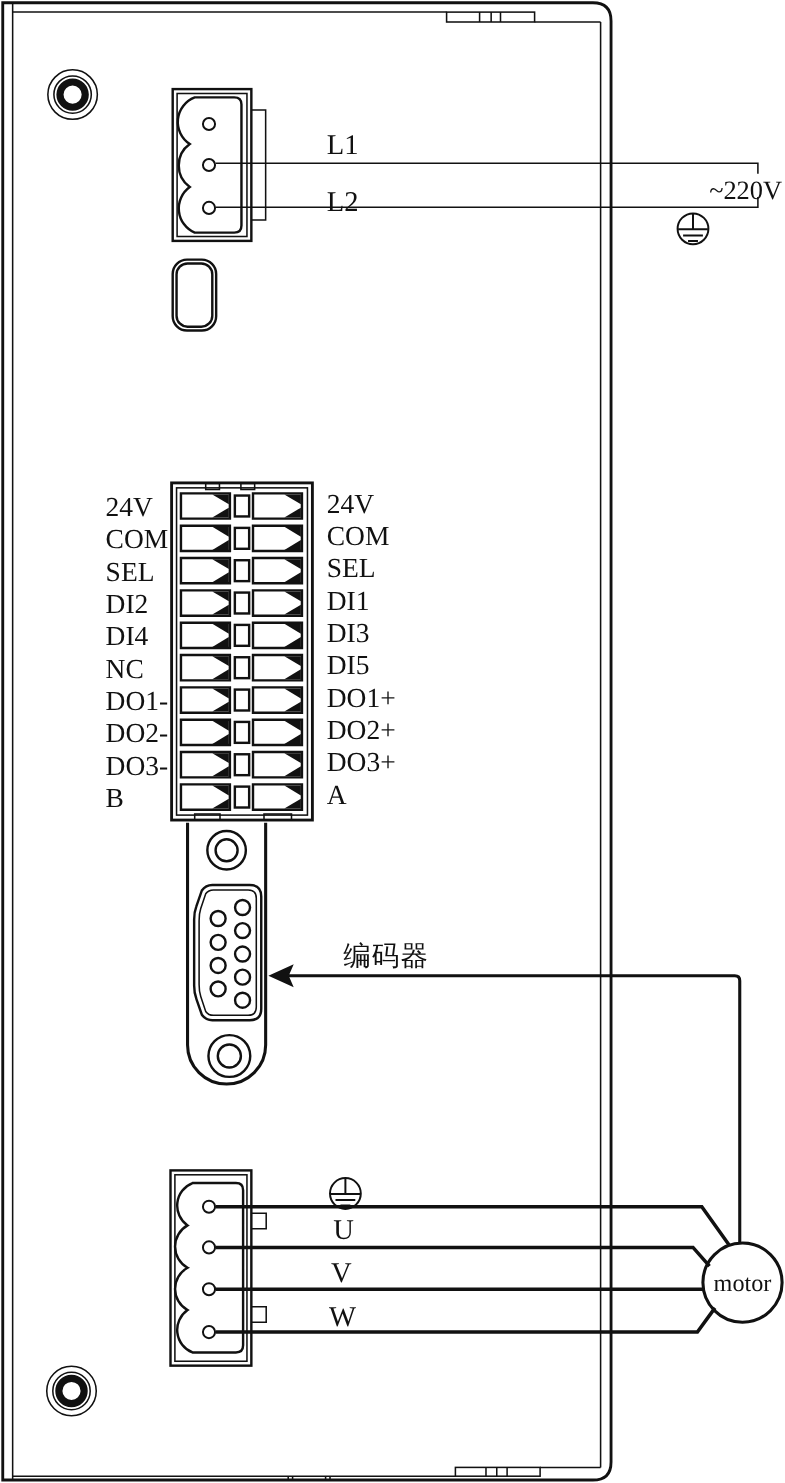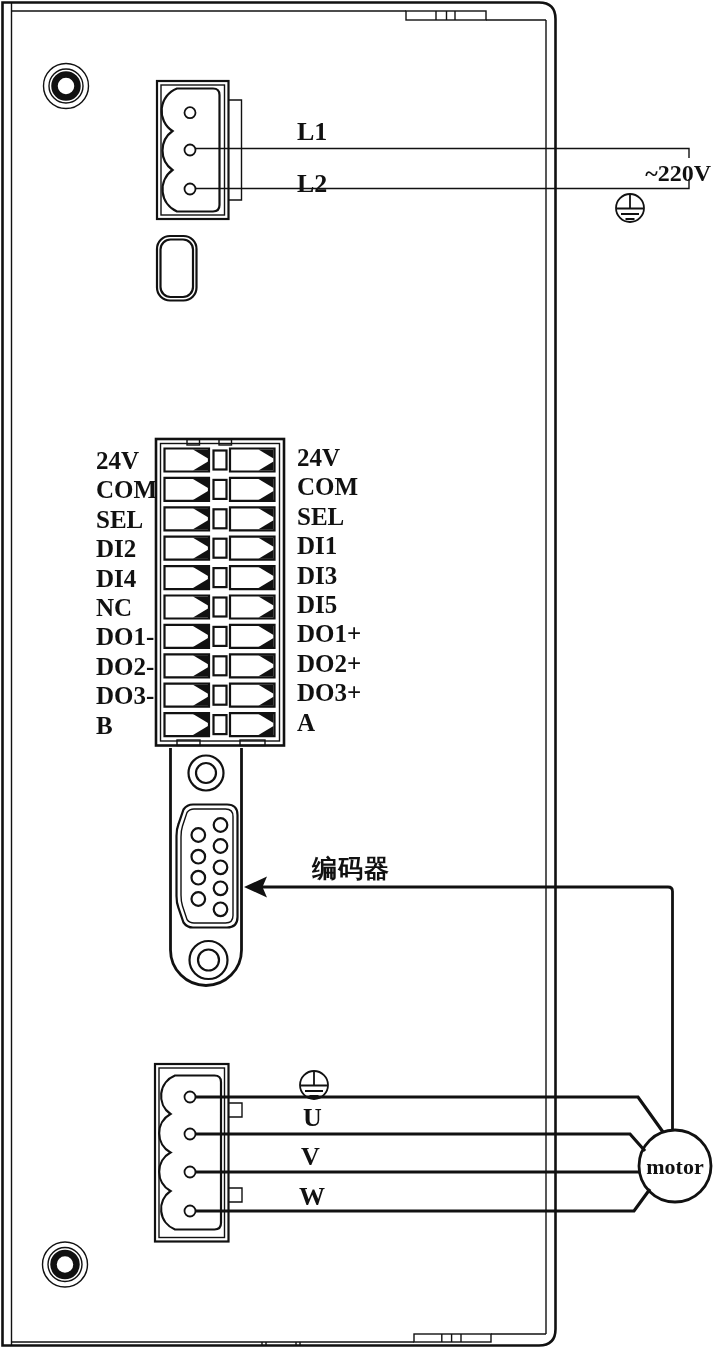--- a/index.html
+++ b/index.html
@@ -1,17 +1,17 @@
 <!DOCTYPE html>
 <html><head>
 <meta charset="utf-8">
 <style>
   html,body{margin:0;padding:0;background:#ffffff;}
   .canvas{position:relative;width:714px;height:1348px;background:#ffffff;overflow:hidden;
-          font-family:"Liberation Serif","DejaVu Serif",serif;font-weight:bold;}
+          font-family:"Liberation Serif","DejaVu Serif",serif;}
   svg{position:absolute;left:0;top:0;}
   
   .ln1 {fill:none;stroke:#111;stroke-width:1.4;}
   .ln18{fill:none;stroke:#111;stroke-width:1.8;}
   .ln2 {fill:none;stroke:#111;stroke-width:2.2;}
   .ln25{fill:none;stroke:#111;stroke-width:2.8;}
   .ln3 {fill:none;stroke:#111;stroke-width:2.6;}
   .lnw {fill:none;stroke:#111;stroke-width:3.2;}
   .thin{fill:none;stroke:#111;stroke-width:1.4;}
   .ring{fill:none;stroke:#111;stroke-width:6.5;}

